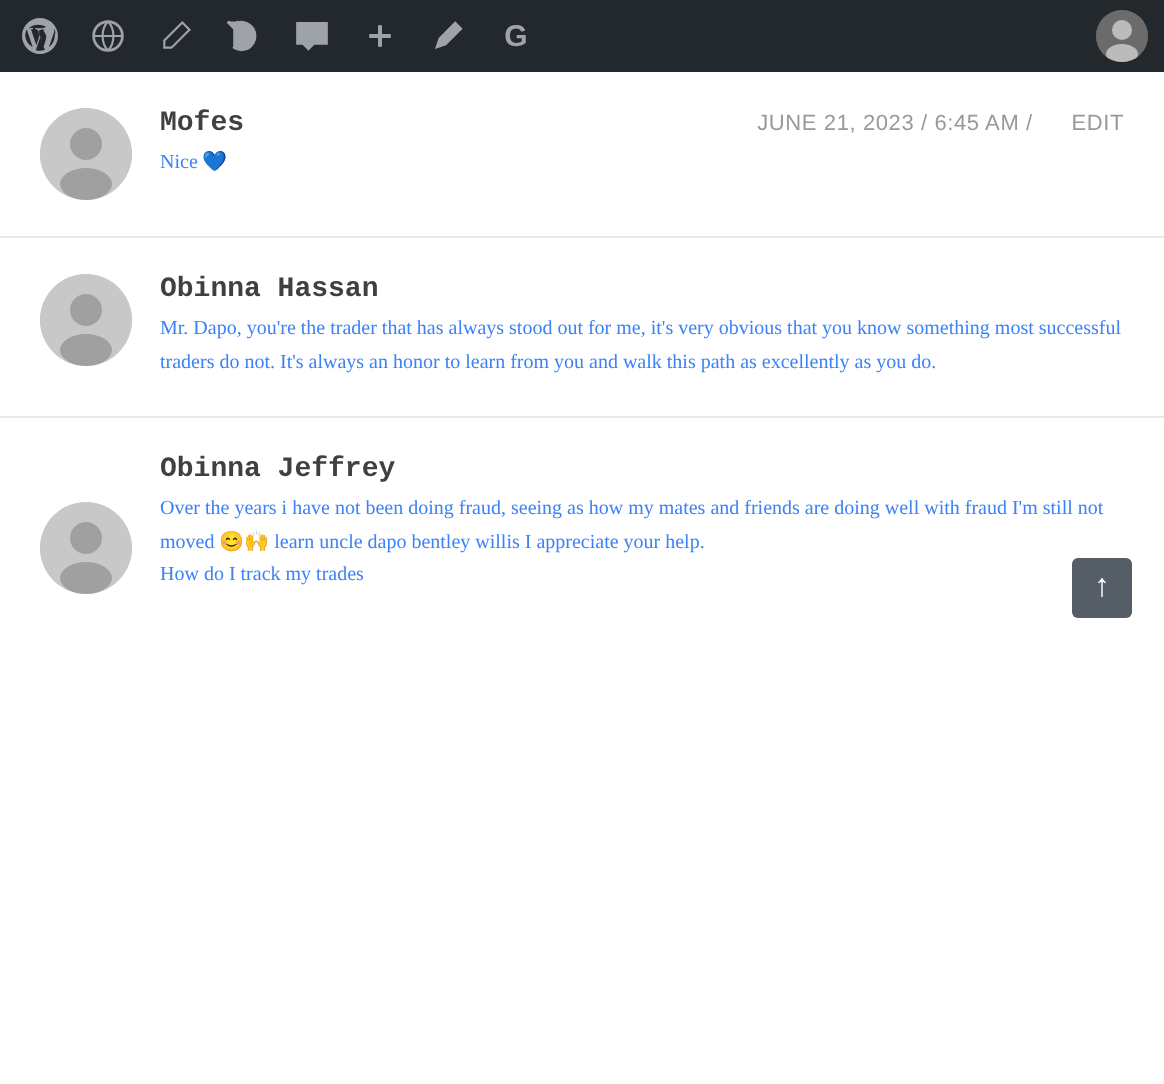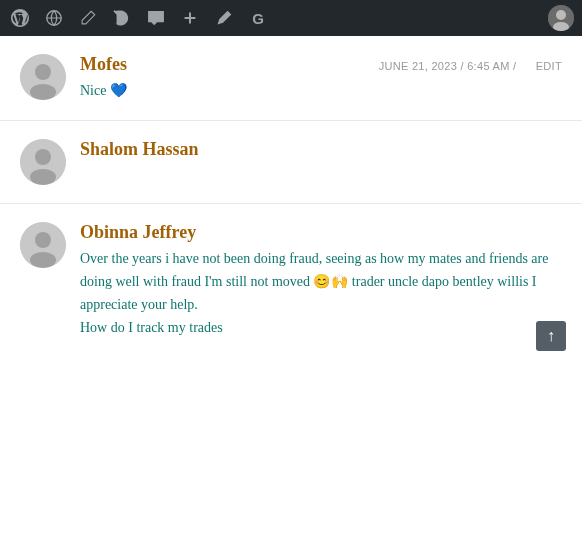--- a/index.html
+++ b/index.html
@@ -49,20 +49,21 @@
 
     
     .comment {
       display: flex;
       padding: 18px 20px 18px 20px;
       border-bottom: 1px solid #e8e8e8;
       gap: 14px;
     }
     .comment:last-child {
       border-bottom: none;
+      align-items: flex-end;
     }
 
     .avatar {
       width: 46px;
       height: 46px;
       border-radius: 50%;
       background: #c8c8c8;
       flex-shrink: 0;
       display: flex;
       align-items: center;
@@ -80,44 +81,44 @@
     }
 
     .comment-meta {
       display: flex;
       align-items: baseline;
       justify-content: space-between;
       margin-bottom: 4px;
     }
 
     .comment-author {
-      font-family: Liberation Serif, serif;
+      font-family: Liberation Mono, monospace;
       font-weight: bold;
-      font-size: 18px;
-      color: #a16207;
+      font-size: 14px;
+      color: #404040;
     }
 
     .comment-date {
       font-family: Arial, Helvetica, sans-serif;
       font-size: 11px;
       color: #999;
       text-transform: uppercase;
       letter-spacing: 0.3px;
     }
 
     .comment-date a {
       color: #999;
       text-decoration: none;
       margin-left: 4px;
       padding-left: 12px;
     }
 
     .comment-text {
-      font-size: 14px;
-      color: #0f766e;
+      font-size: 10px;
+      color: #3b82f6;
       line-height: 1.65;
       font-family: Georgia, serif;
     }
 
     
     .scroll-top-btn {
       position: absolute;
       bottom: 16px;
       right: 16px;
       width: 30px;
@@ -224,38 +225,39 @@
     <div class="comment">
       <div class="avatar">
         <svg class="avatar-svg" viewBox="0 0 46 46" xmlns="http://www.w3.org/2000/svg">
           <rect width="46" height="46" rx="23" fill="#c8c8c8"></rect>
           <circle cx="23" cy="18" r="8" fill="#a0a0a0"></circle>
           <ellipse cx="23" cy="38" rx="13" ry="8" fill="#a0a0a0"></ellipse>
         </svg>
       </div>
       <div class="comment-body">
         <div class="comment-meta">
-          <span class="comment-author">Shalom Hassan</span>
+          <span class="comment-author">Obinna Hassan</span>
         </div>
+        <div class="comment-text">Mr. Dapo, you're the trader that has always stood out for me, it's very obvious that you know something most successful traders do not. It's always an honor to learn from you and walk this path as excellently as you do.</div>
       </div>
     </div>
 
     <div class="comment">
       <div class="avatar">
         <svg class="avatar-svg" viewBox="0 0 46 46" xmlns="http://www.w3.org/2000/svg">
           <rect width="46" height="46" rx="23" fill="#c8c8c8"></rect>
           <circle cx="23" cy="18" r="8" fill="#a0a0a0"></circle>
           <ellipse cx="23" cy="38" rx="13" ry="8" fill="#a0a0a0"></ellipse>
         </svg>
       </div>
       <div class="comment-body">
         <div class="comment-meta">
           <span class="comment-author">Obinna Jeffrey</span>
         </div>
-        <div class="comment-text">Over the years i have not been doing fraud, seeing as how my mates and friends are doing well with fraud I'm still not moved 😊🙌 <span>trader</span> uncle dapo bentley willis I appreciate your help.<br>How do I track my trades</div>
+        <div class="comment-text">Over the years i have not been doing fraud, seeing as how my mates and friends are doing well with fraud I'm still not moved 😊🙌 <span>learn</span> uncle dapo bentley willis I appreciate your help.<br>How do I track my trades</div>
       </div>
     </div>
 
   </div>
 
   <div class="scroll-top-btn">
     <span>↑</span>
   </div>
 </div>
 

